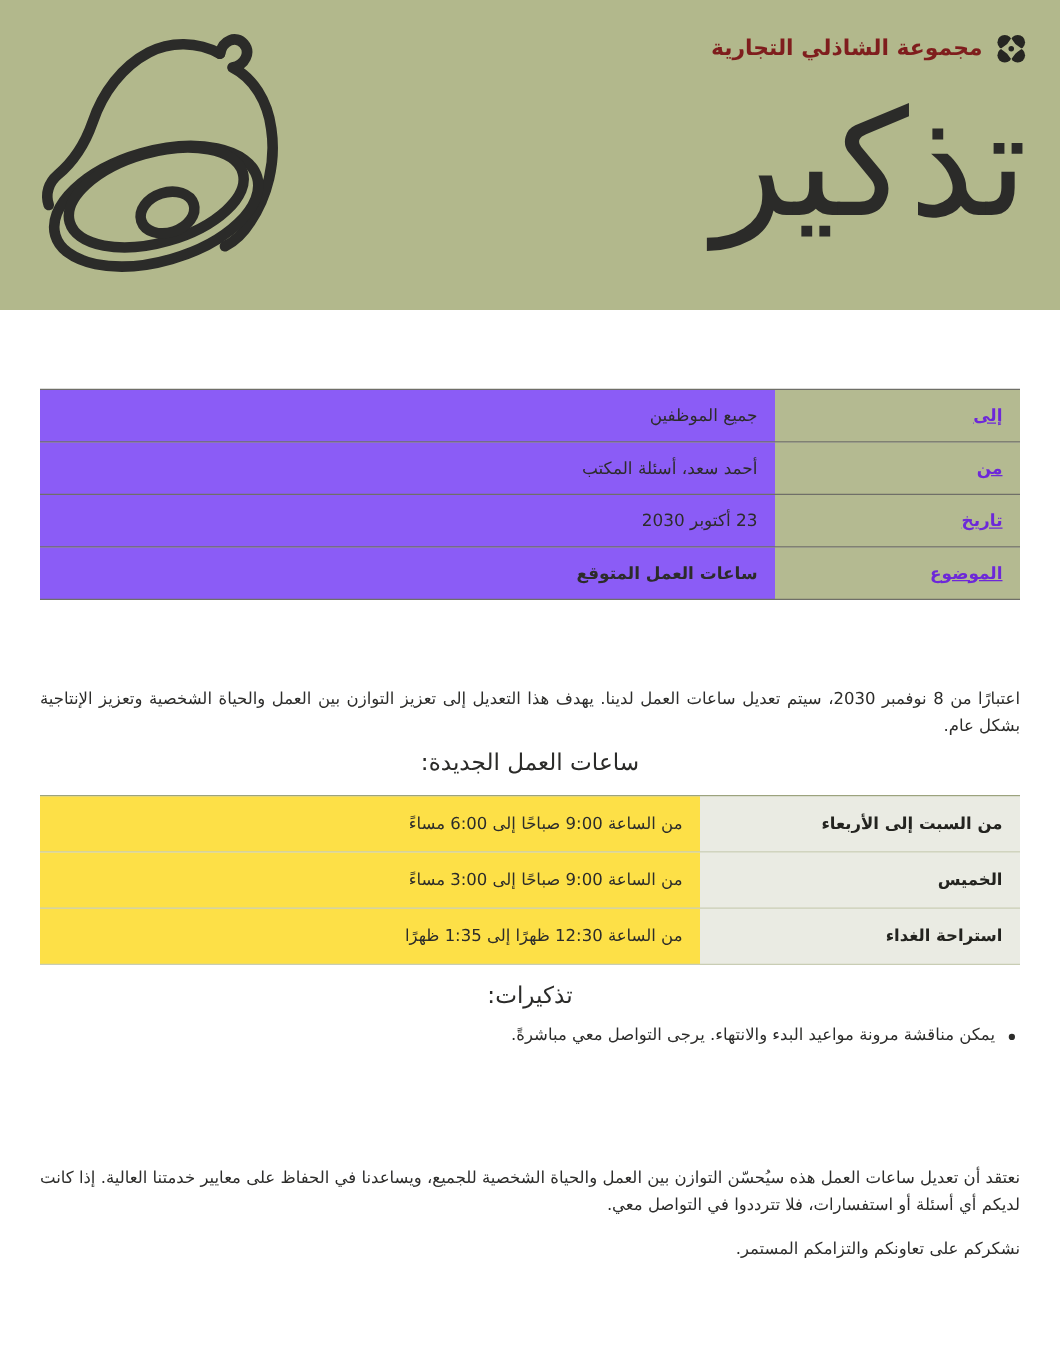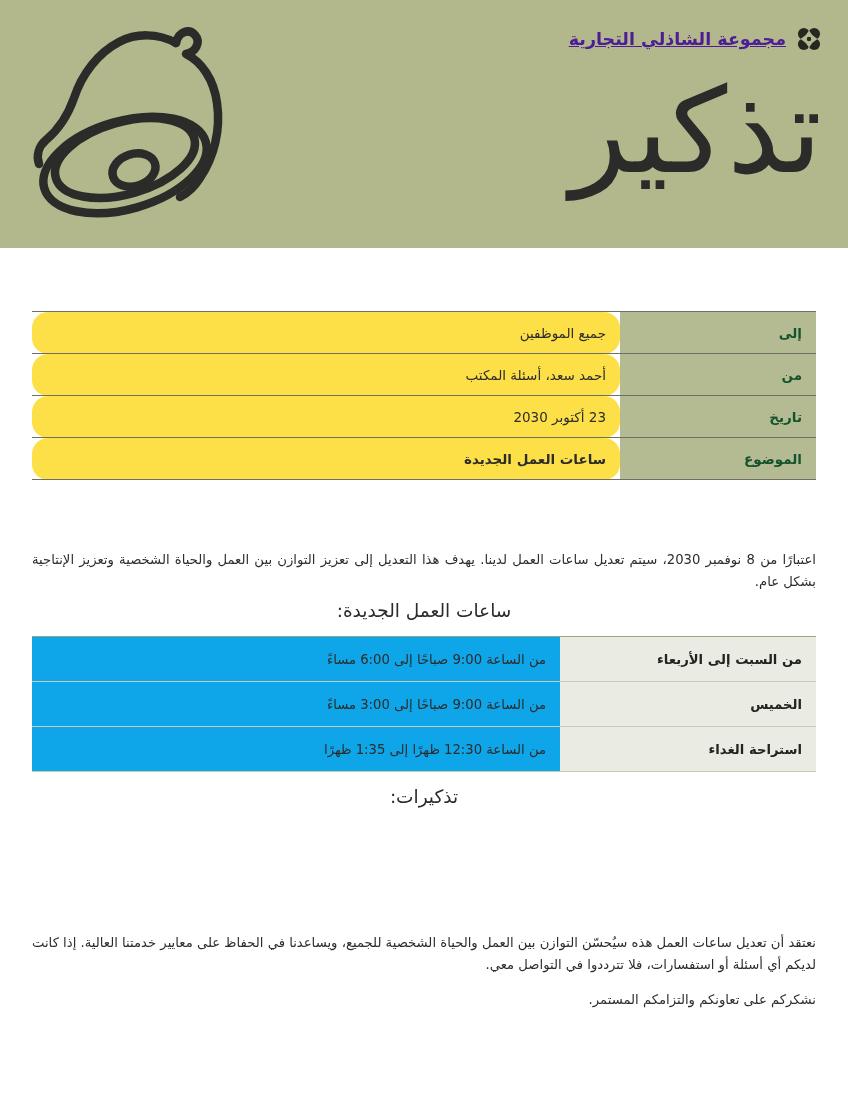--- a/index.html
+++ b/index.html
@@ -41,24 +41,23 @@
     top: 26px;
     display: flex;
     align-items: center;
     gap: 10px;
     direction: rtl;
   }
   .brand-logo { width: 26px; height: 26px; flex: none; display: block; }
   .brand-name {
     font-size: 17.5px;
     font-weight: 700;
-    color: #4c1d95;
+    color: #7f1d1d;
     letter-spacing: 0;
     white-space: nowrap;
-    text-decoration: underline;
   }
 
   .doc-title {
     position: absolute;
     right: 26px;
     top: 58px;
     width: 500px;
     text-align: right;
     font-family: "DejaVu Sans", sans-serif;
     font-size: 118px;
@@ -83,31 +82,31 @@
     padding: 0 14px;
     font-size: 13.5px;
     vertical-align: middle;
     border-top: 1.6px solid #6f6f68;
   }
   .info-table tr:first-child td { border-top: 1.6px solid #6f6f68; }
   .info-table tr:last-child td { border-bottom: 1.6px solid #6f6f68; }
   .info-table .lbl {
     width: 168px;
     background: #b4ba91;
-    color: #14532d;
+    color: #6d28d9;
     text-align: right;
     font-weight: 700;
+    text-decoration: underline;
   }
   .info-table .val {
-    background: #fde047;
+    background: #8b5cf6;
     color: #2c2c2a;
     text-align: left;
     padding-left: 15px;
     padding-right: 14px;
-    border-radius: 16px;
   }
   .info-table .val .inner {
     display: block;
     text-align: right;
     padding-right: 0;
     max-width: 100%;
   }
   .info-table tr.subject .lbl,
   .info-table tr.subject .val { font-weight: 700; }
 
@@ -162,21 +161,21 @@
   .sched-table .s-lbl {
     width: 228px;
     background: #eaebe3;
     color: #23231f;
     text-align: right;
     font-weight: 700;
   }
   .sched-table tr:nth-child(2) .s-lbl,
   .sched-table tr:nth-child(3) .s-lbl { font-weight: 700; }
   .sched-table .s-val {
-    background: #0ea5e9;
+    background: #fde047;
     color: #2c2c2a;
     text-align: left;
     padding-right: 14px;
   }
   .sched-table .s-val .inner { display: block; text-align: right; }
 
   
   .bullets {
     position: absolute;
     left: 32px;
@@ -264,21 +263,21 @@
     </tr>
     <tr>
       <td class="lbl">تاريخ</td>
       <td class="val">
         <span class="inner">23 أكتوبر 2030</span>
       </td>
     </tr>
     <tr class="subject">
       <td class="lbl">الموضوع</td>
       <td class="val">
-        <span class="inner">ساعات العمل الجديدة</span>
+        <span class="inner">ساعات العمل المتوقع</span>
       </td>
     </tr>
   </tbody>
 </table>
 
 <p class="para para-intro">اعتبارًا من 8 نوفمبر 2030، سيتم تعديل ساعات العمل لدينا. يهدف هذا التعديل إلى تعزيز التوازن بين العمل والحياة الشخصية وتعزيز الإنتاجية بشكل عام.</p>
 
 <div class="section-head head-hours">ساعات العمل الجديدة:</div>
 
 <table class="sched-table">
@@ -300,16 +299,17 @@
       <td class="s-val">
         <span class="inner">من الساعة 12:30 ظهرًا إلى 1:35 ظهرًا</span>
       </td>
     </tr>
   </tbody>
 </table>
 
 <div class="section-head head-reminders">تذكيرات:</div>
 
 <ul class="bullets">
+  <li>يمكن مناقشة مرونة مواعيد البدء والانتهاء. يرجى التواصل معي مباشرةً.</li>
 </ul>
 
 <p class="para para-close">نعتقد أن تعديل ساعات العمل هذه سيُحسّن التوازن بين العمل والحياة الشخصية للجميع، ويساعدنا في الحفاظ على معايير خدمتنا العالية. إذا كانت لديكم أي أسئلة أو استفسارات، فلا تترددوا في التواصل معي.</p>
 <p class="para para-thanks">نشكركم على تعاونكم والتزامكم المستمر.</p>
 
 </body></html>

